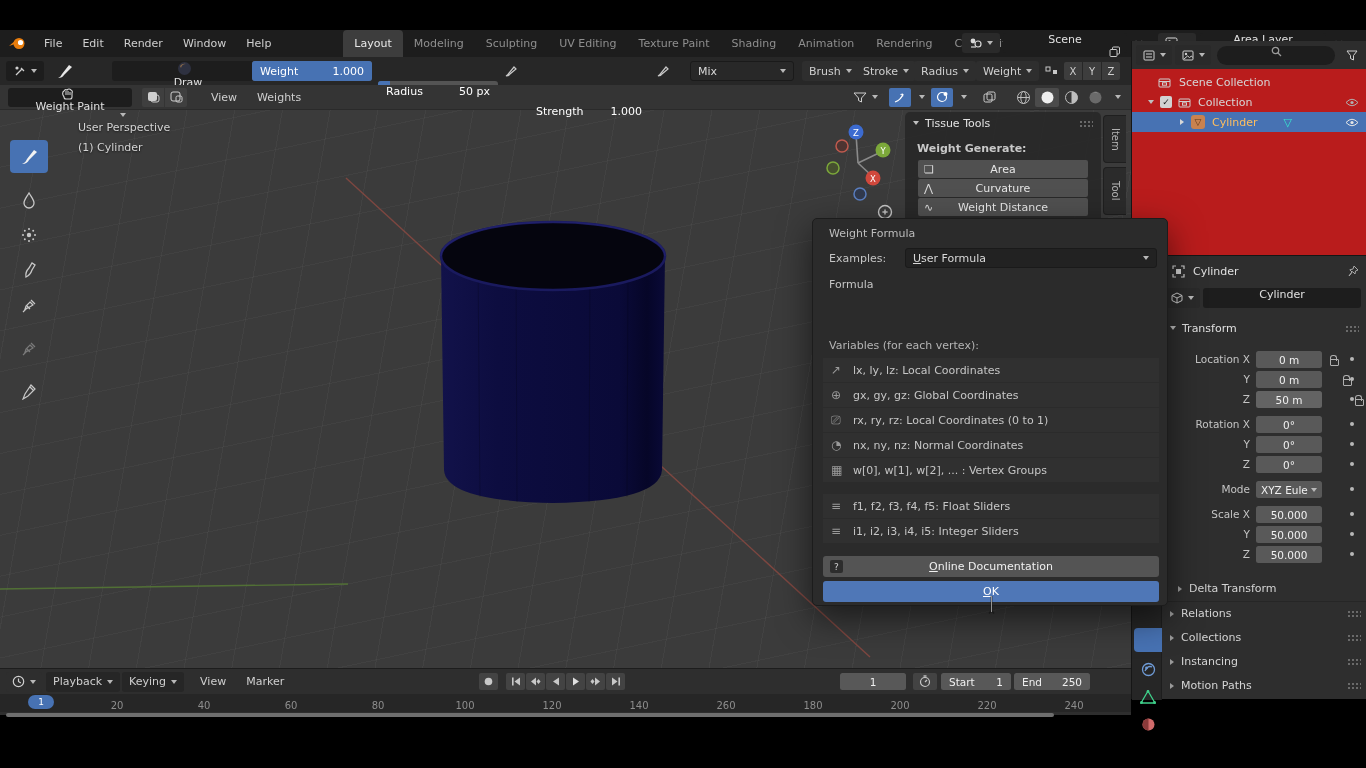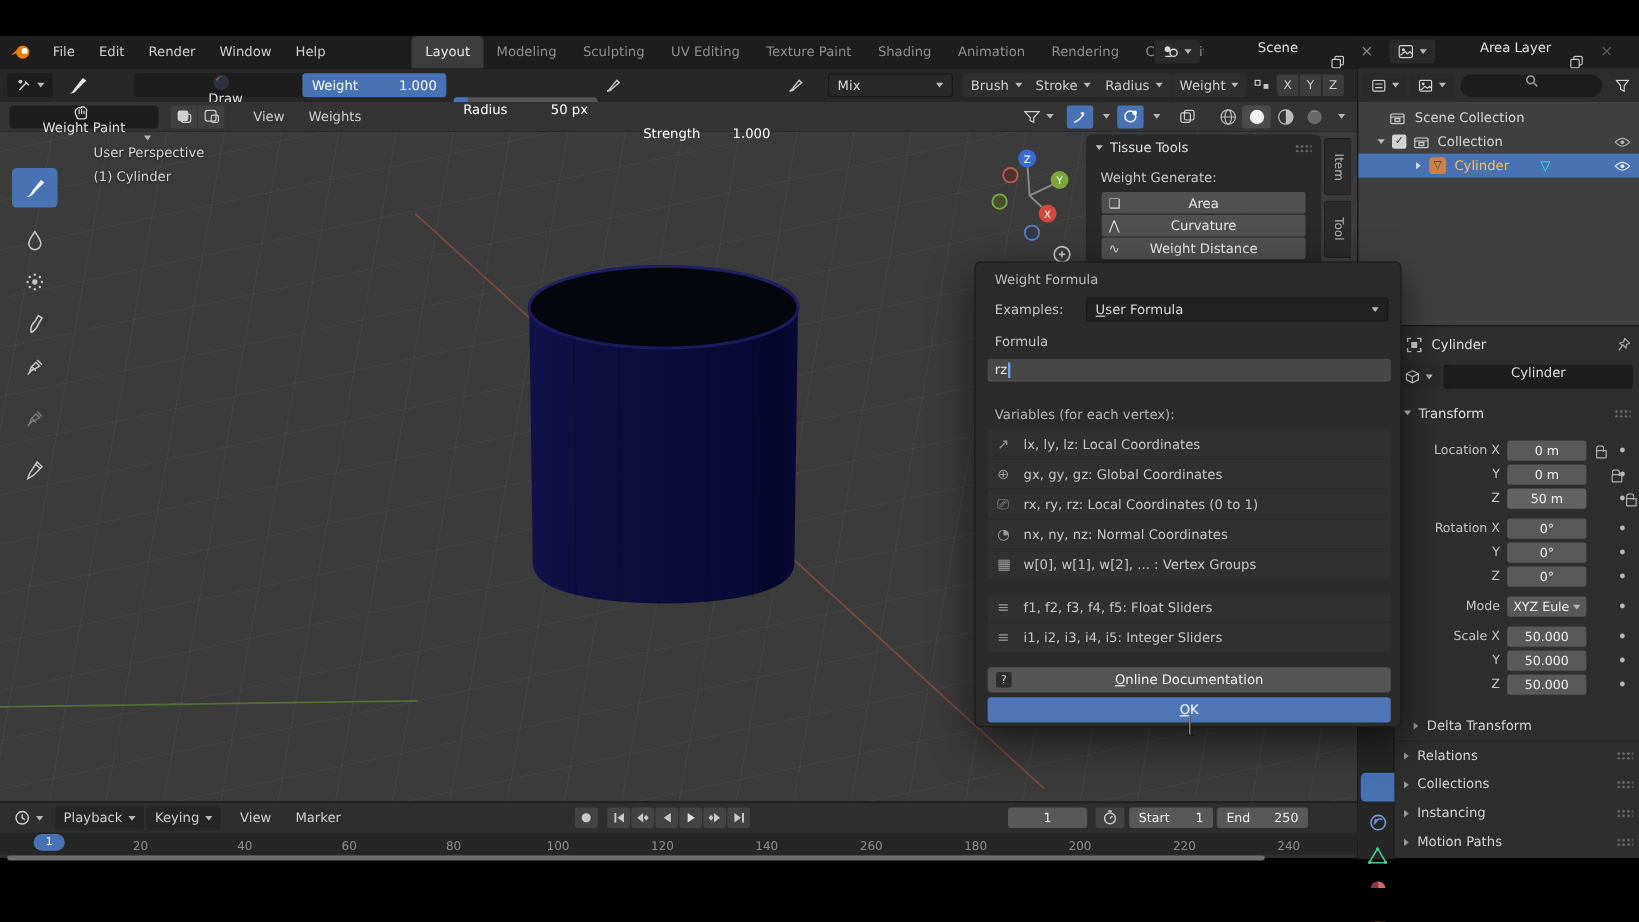--- a/index.html
+++ b/index.html
@@ -392,41 +392,41 @@
         <line x1="67.4" y1="102" x2="72.6" y2="102" stroke="#c4c4c4" stroke-width="1.4"></line>
       </g>
     </svg>
 
     <div class="a" style="left:905px;top:27px;width:196px;height:160px;background:rgba(40,40,40,0.92);border-radius:5px;">
       <div class="row" style="height:22px;padding:0 8px;">
         <span class="tri-d"></span>
         <span style="color:#e2e2e2;">Tissue Tools</span>
         <span class="grip" style="margin-left:auto;"></span>
       </div>
-      <div style="padding:8px 12px 2px;color:#c8c8c8;">Weight Generate:</div>
+      <div style="padding:8px 12px 2px;color:#c8c8c8;font-weight:bold;">Weight Generate:</div>
       <div class="vbtn" style="margin:3px 13px 0;">
         <span class="bic">❏</span>
         <span>Area</span>
       </div>
       <div class="vbtn" style="margin:1px 13px 0;">
         <span class="bic">⋀</span>
         <span>Curvature</span>
       </div>
       <div class="vbtn" style="margin:1px 13px 0;">
         <span class="bic">∿</span>
         <span>Weight Distance</span>
       </div>
     </div>
 
     <div class="a sidetab" style="left:1103px;top:30px;width:23px;height:48px;">Item</div>
     <div class="a sidetab" style="left:1103px;top:82px;width:23px;height:48px;">Tool</div>
     <div class="a sidetab" style="left:1103px;top:134px;width:23px;height:48px;">View</div>
   </div>
 
-  <div class="a" style="left:1131px;top:57px;width:235px;height:658px;background:#404040;border-left:1px solid #161616;">
+  <div class="a" style="left:1131px;top:41px;width:235px;height:658px;background:#b91c1c;border-left:1px solid #161616;">
 
     
     <div class="a row" style="left:0;top:0;width:235px;height:28px;background:#2d2d2d;">
       <div class="iconbtn" style="margin-left:4px;width:36px;">
         <svg width="12" height="11" viewBox="0 0 12 11">
             <rect x="1" y="1" width="10" height="9" rx="1" fill="none" stroke="#cfcfcf"></rect>
             <line x1="3" y1="4" x2="9" y2="4" stroke="#cfcfcf"></line>
             <line x1="3" y1="7" x2="9" y2="7" stroke="#cfcfcf"></line>
           </svg>
         <span class="chev"></span>
@@ -771,24 +771,20 @@
   <div class="a" style="left:0;top:740px;width:1366px;height:28px;background:#000;"></div>
 
   <div class="a" style="left:812px;top:218px;width:356px;height:388px;background:#2b2b2b;border:1px solid #1c1c1c;border-radius:5px;box-shadow:0 12px 34px rgba(0,0,0,0.55);z-index:50;">
     <div class="a" style="left:16px;top:8px;color:#bcbcbc;">Weight Formula</div>
     <div class="a" style="left:16px;top:33px;color:#c4c4c4;">Examples:</div>
     <div class="a dd" style="left:92px;top:29px;width:252px;background:#222;">
       <span class="ul-first">User Formula</span>
         <span class="chev"></span>
     </div>
     <div class="a" style="left:16px;top:59px;color:#c4c4c4;">Formula</div>
-    <div class="a row" style="left:10px;top:80px;width:336px;height:19px;background:#474747;border-radius:3px;padding:0 6px;box-shadow:inset 0 -1px 0 #5a5a5a;">
-      <span style="color:#eaeaea;">rz</span>
-      <span style="display:inline-block;width:2px;height:13px;background:#6fa3f0;margin-left:1px;"></span>
-    </div>
     <div class="a" style="left:16px;top:120px;color:#b4b4b4;">Variables (for each vertex):</div>
     <div class="a varrow" style="left:10px;top:139px;width:336px;height:24px;">
       <span class="vic">↗</span>
         <span>lx, ly, lz: Local Coordinates</span>
     </div>
     <div class="a varrow" style="left:10px;top:164px;width:336px;height:24px;">
       <span class="vic">⊕</span>
         <span>gx, gy, gz: Global Coordinates</span>
     </div>
     <div class="a varrow" style="left:10px;top:189px;width:336px;height:24px;">

